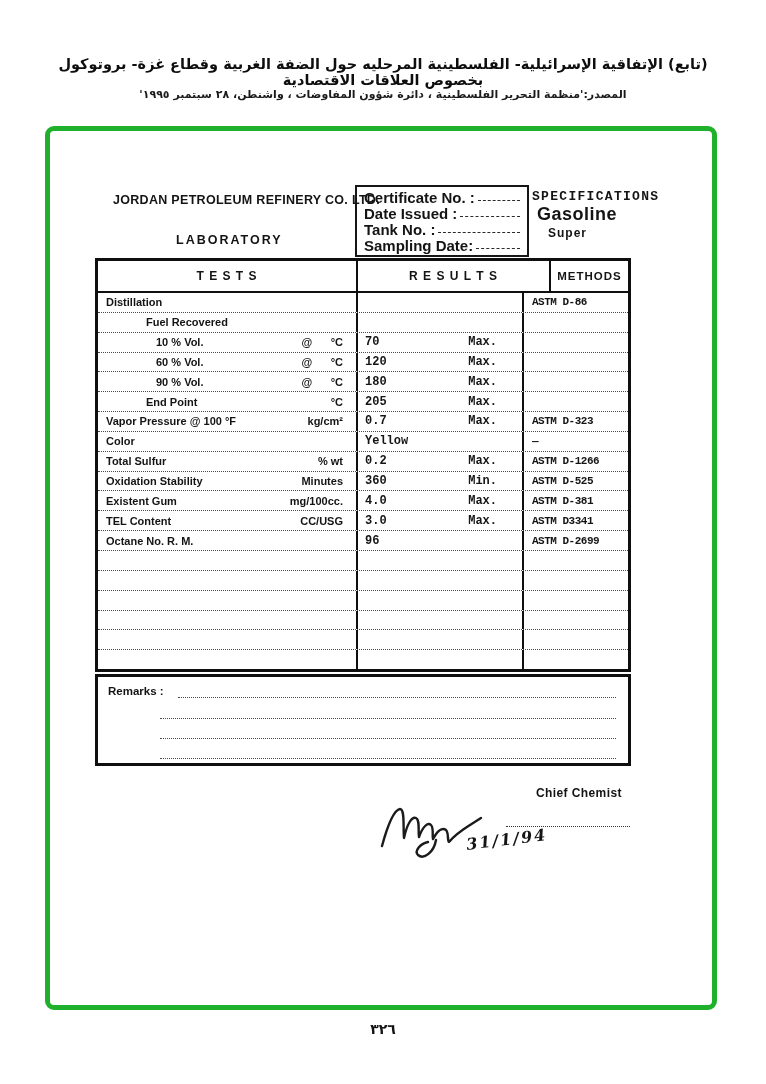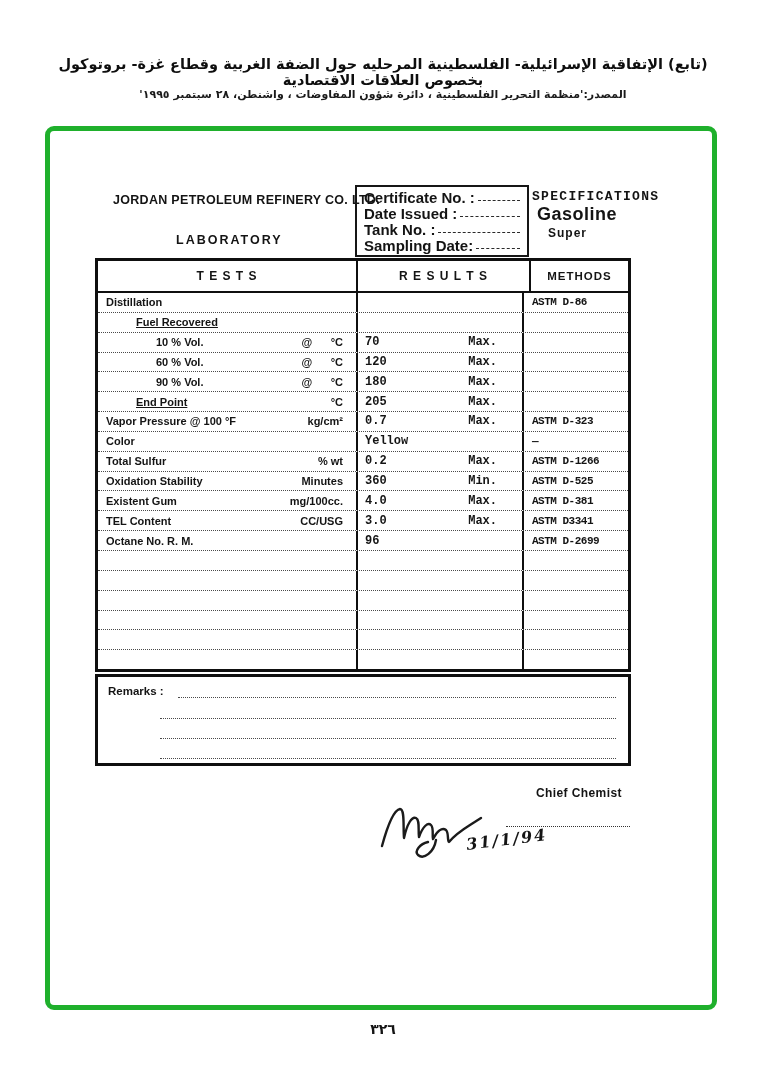--- a/index.html
+++ b/index.html
@@ -32,29 +32,29 @@
               font-weight:bold;font-size:13px;letter-spacing:1.3px;}
   .product{position:absolute;left:537px;top:204px;font-size:18px;font-weight:bold;letter-spacing:.5px;}
   .grade{position:absolute;left:548px;top:226px;font-size:12px;font-weight:bold;letter-spacing:1px;}
 
   
   .maintable{position:absolute;left:95px;top:258px;width:536px;height:414px;box-sizing:border-box;
              border:3px solid #0f0f0f;display:flex;flex-direction:column;background:#fff;}
   .thead{display:flex;height:30px;min-height:30px;border-bottom:2.5px solid #0f0f0f;}
   .th{display:flex;align-items:center;justify-content:center;font-weight:bold;font-size:12px;letter-spacing:1px;}
   .th-tests{width:260px;border-right:2.5px solid #0f0f0f;box-sizing:border-box;}
-  .th-results{width:173px;border-right:2.5px solid #0f0f0f;box-sizing:border-box;}
+  .th-results{width:193px;border-right:2.5px solid #0f0f0f;box-sizing:border-box;}
   .th-methods{flex:1;font-size:11.5px;}
   .tbody{flex:1;display:flex;flex-direction:column;}
   .trow{flex:1;display:flex;border-bottom:1.5px dotted #4a4a4a;}
   .trow:last-child{border-bottom:none;}
   .td-test{width:260px;box-sizing:border-box;border-right:2.5px solid #0f0f0f;display:flex;align-items:center;
            font-size:11px;font-weight:bold;overflow:hidden;}
   .td-test .tname{padding-left:8px;white-space:nowrap;}
-  .ind1 .tname{padding-left:38px;text-decoration:underline;}
+  .ind1 .tname{padding-left:48px;}
   .ind2 .tname{padding-left:58px;}
   .td-test .tunit{margin-left:auto;padding-right:13px;white-space:pre;}
   .td-result{width:166px;box-sizing:border-box;border-right:2.5px solid #0f0f0f;display:flex;align-items:center;
              font-family:"Liberation Mono",monospace;font-weight:bold;font-size:12px;}
   .td-result .rval{padding-left:7px;white-space:nowrap;}
   .td-result .rqual{margin-left:auto;padding-right:25px;text-align:center;}
   .td-method{flex:1;display:flex;align-items:center;padding-left:8px;
              font-family:"Liberation Mono",monospace;font-weight:bold;font-size:11px;letter-spacing:-.5px;white-space:nowrap;}
 
   

